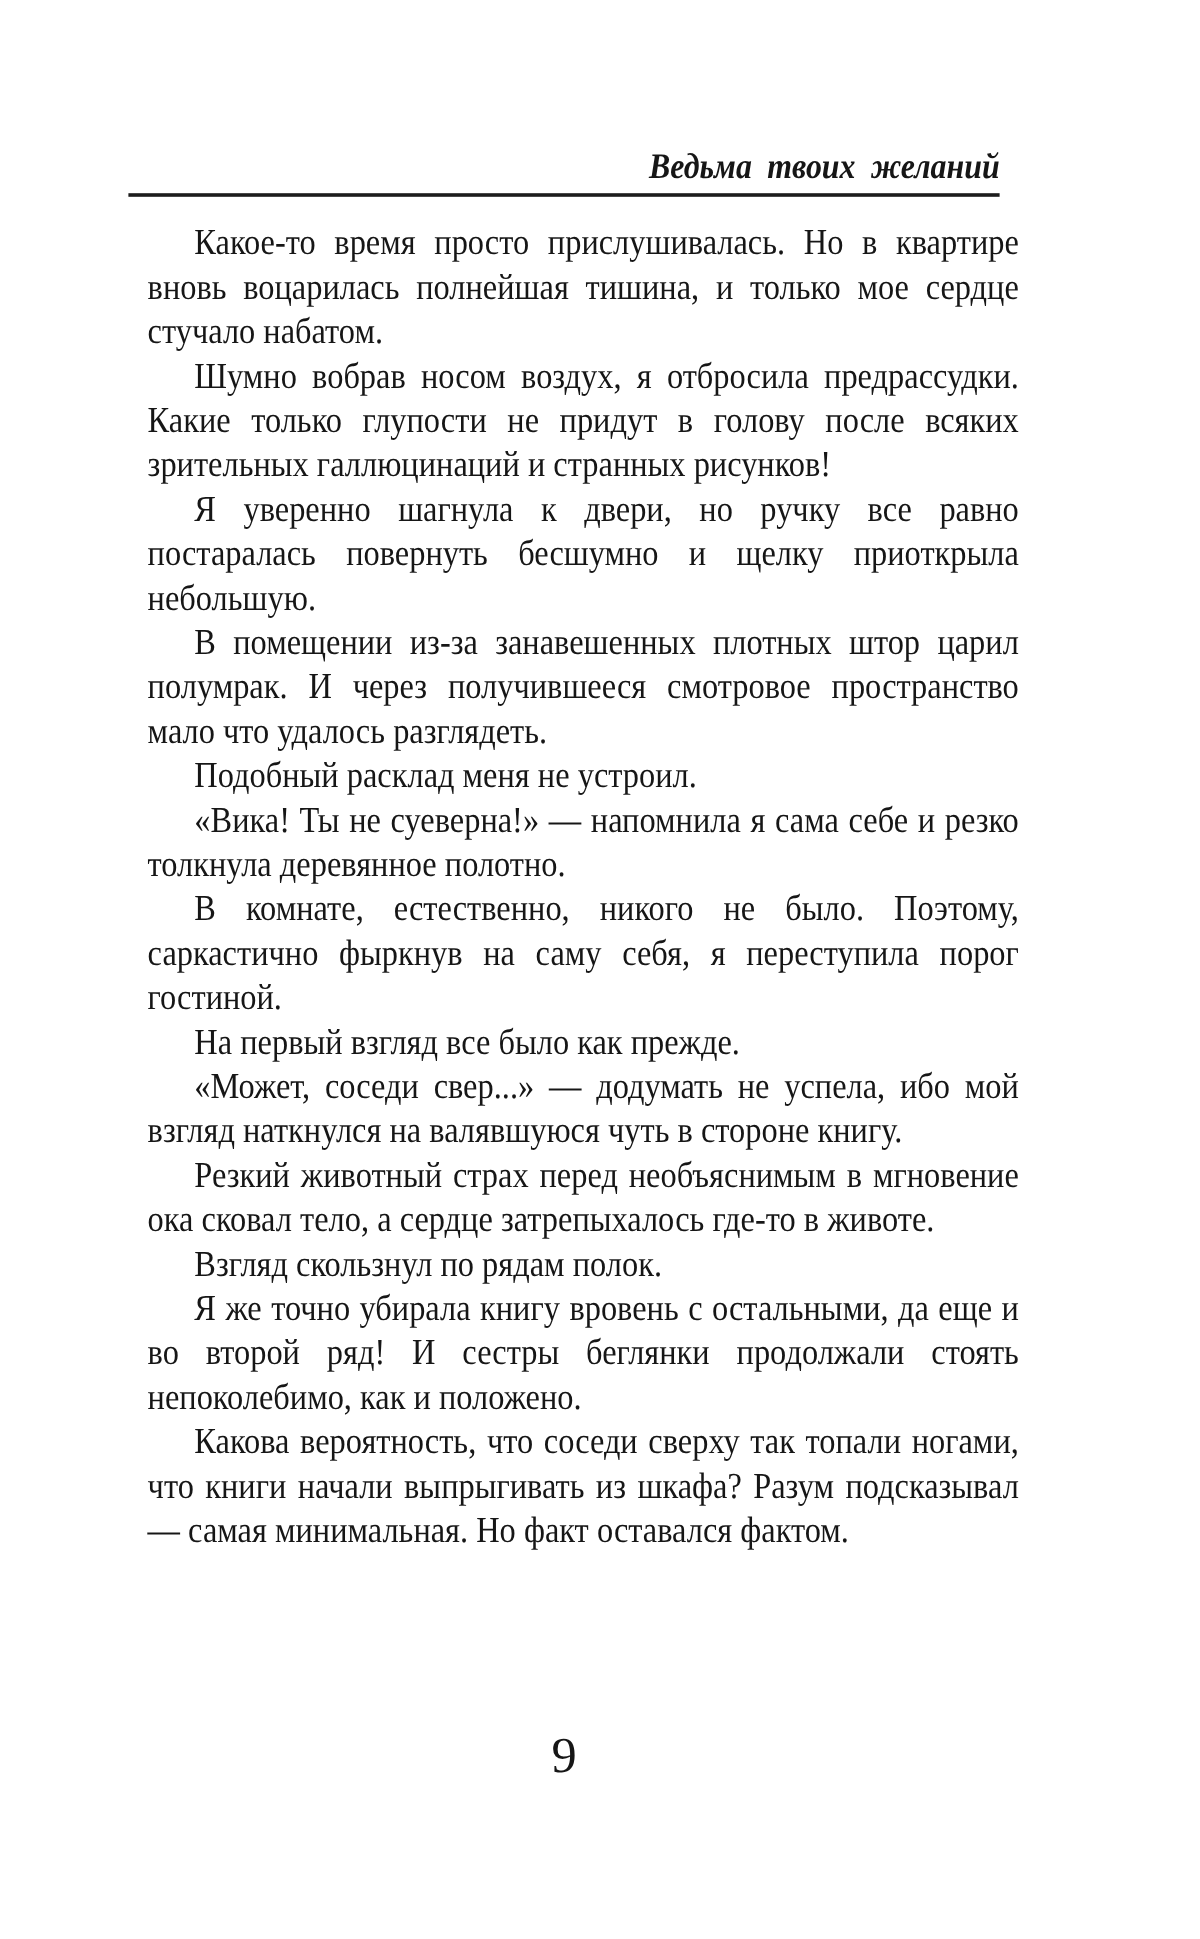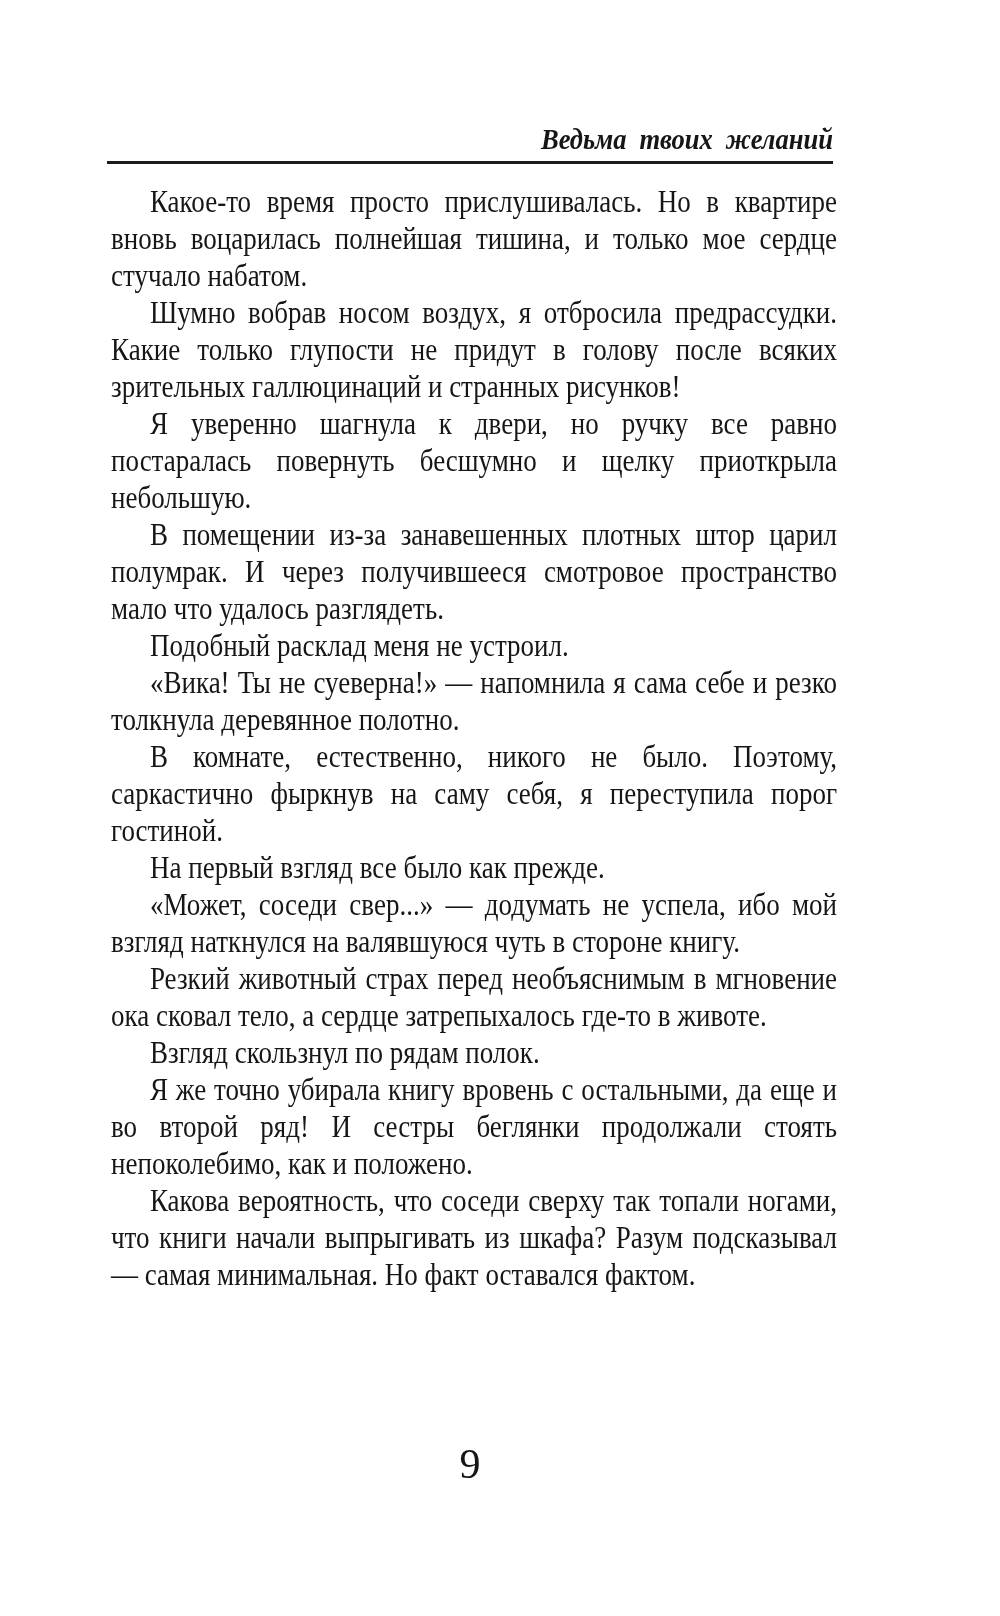--- a/index.html
+++ b/index.html
@@ -50,21 +50,21 @@
     top: 161px;
     left: 0;
     width: 726px;
     height: 3px;
     background: #1c1c1c;
   }
   
   .body-wrap {
     position: absolute;
     top: 184px;
-    left: 4px;
+    left: 16px;
     width: 726px;
   }
   .text-scale {
     width: 820px;
     transform: scaleX(0.8854);
     transform-origin: 0 0;
     font-size: 30.5px;
     line-height: 37px;
     text-align: justify;
     hyphens: auto;

